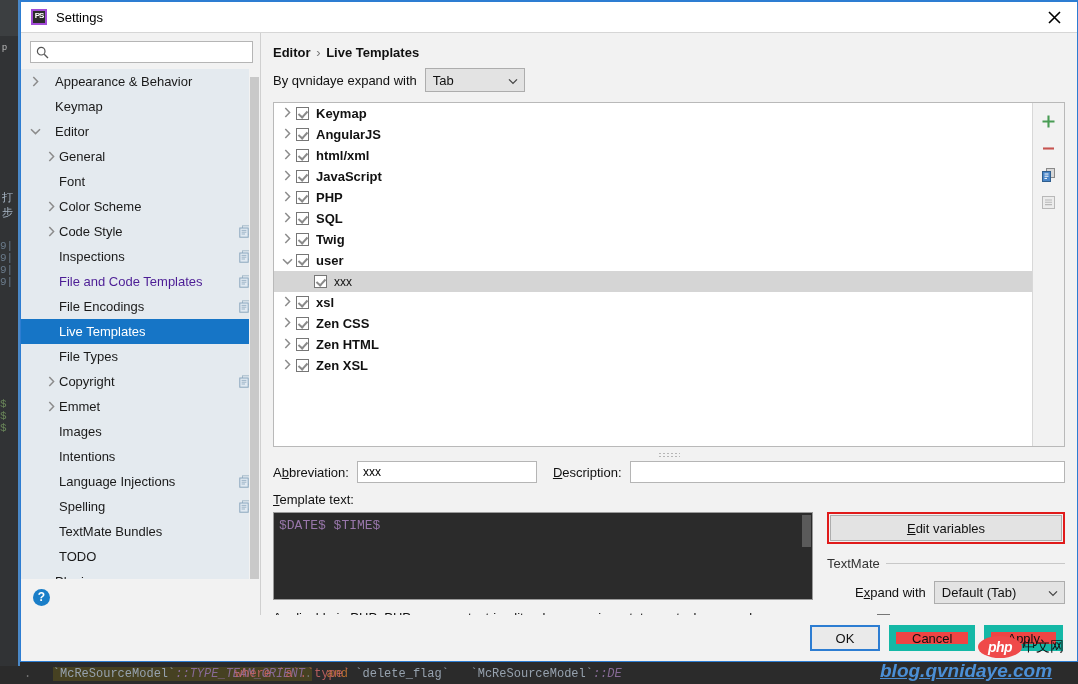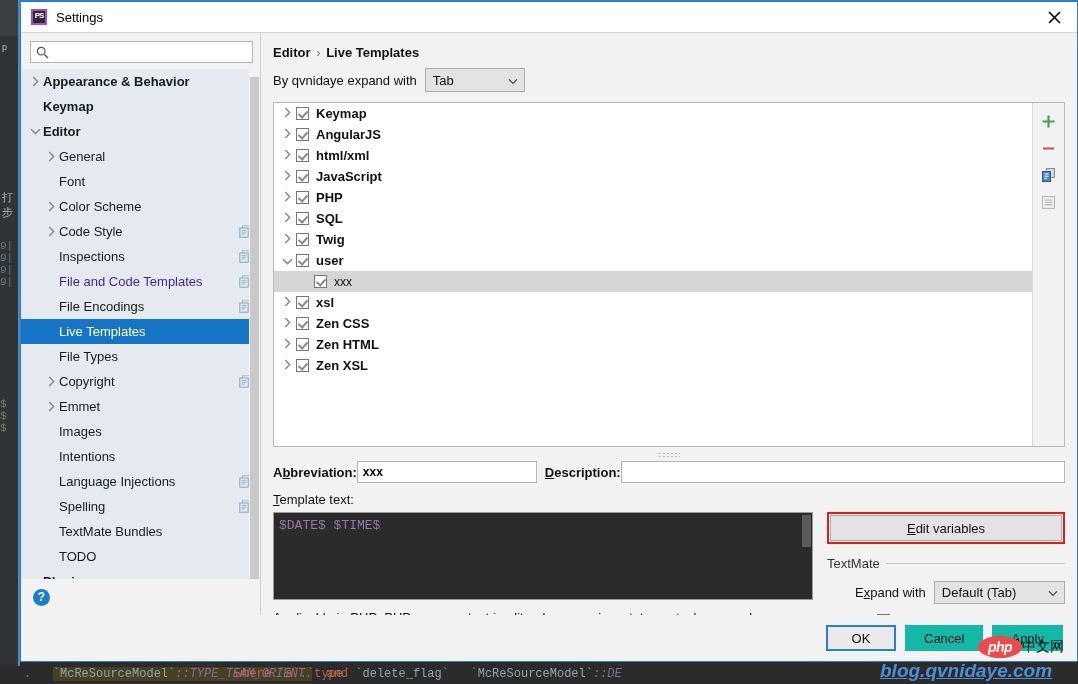--- a/index.html
+++ b/index.html
@@ -139,21 +139,21 @@
     padding-right: 8px;
     cursor: default; position: relative;
   }
   .tree-item.selected { background: #1675c6; color: #fff; }
   .tw {
     width: 16px; flex: none; display: flex;
     align-items: center; justify-content: center;
     color: #8c8c8c;
   }
   .tree-label { flex: 1 1 auto; white-space: nowrap; }
-  .tree-item.lvl0 .tree-label { font-weight: bold; }
+  .tree-item.lvl0 .tree-label { font-weight: normal; margin-left: 12px; }
   .tree-item.lvl0 .tw { margin-left: 6px; }
   .tree-item.lvl1 .tw { margin-left: 22px; }
   .tree-item.lvl1 .tree-label { padding-left: 0; }
   .tree-item.modified .tree-label { color: #4c1d95; }
   .copy-badge { flex: none; width: 13px; height: 13px; opacity:.75;}
   #sidebar-scrollbar {
     position: absolute; right: 0; top: 0; width: 11px; height: 100%;
     background: #f2f2f2;
   }
   #sidebar-thumb {
@@ -250,23 +250,22 @@
     display: flex; align-items: center; justify-content: center;
   }
   #splitter .grip {
     width: 22px; height: 5px; cursor: row-resize;
     background-image: radial-gradient(#b6b6b6 38%, transparent 40%);
     background-size: 4px 3px;
   }
 
   
   #abbr-row {
-    flex: none; display: flex; align-items: center; 
+    flex: none; display: flex; align-items: center; gap: 8px;
     padding-bottom: 9px;
-    font-weight: bold;
   }
   .flabel { font-size: 13px; color: #111; white-space: nowrap; }
   .mn { text-decoration: underline; }
   .tinput {
     height: 22px; background: #fff; border: 1px solid #b5b5b5;
     font-size: 12px; padding: 0 5px;
     display: flex; align-items: center;
     font-family: "Liberation Sans", sans-serif;
   }
   #abbr-input { width: 180px; }
@@ -333,21 +332,21 @@
 
   
   #footer {
     flex: none; height: 46px; background: #f2f2f2;
     display: flex; align-items: center; justify-content: flex-end;
     padding-right: 14px; gap: 9px;
     position: relative;
   }
   .fbtn {
     min-width: 70px; height: 26px; padding: 0 16px;
-    background: #14b8a6; border: 3px solid #14b8a6;
+    background: #ef4444; border: 7px solid #14b8a6;
     font-size: 13px; color: #111;
     display: flex; align-items: center; justify-content: center;
     cursor: pointer;
   }
   .fbtn.default { border: 2px solid #2d7dd2; background: #eaeaea; }
 
   
   #wm-logo {
     position: absolute; left: 978px; top: 636px;
     width: 44px; height: 22px; border-radius: 50%;

